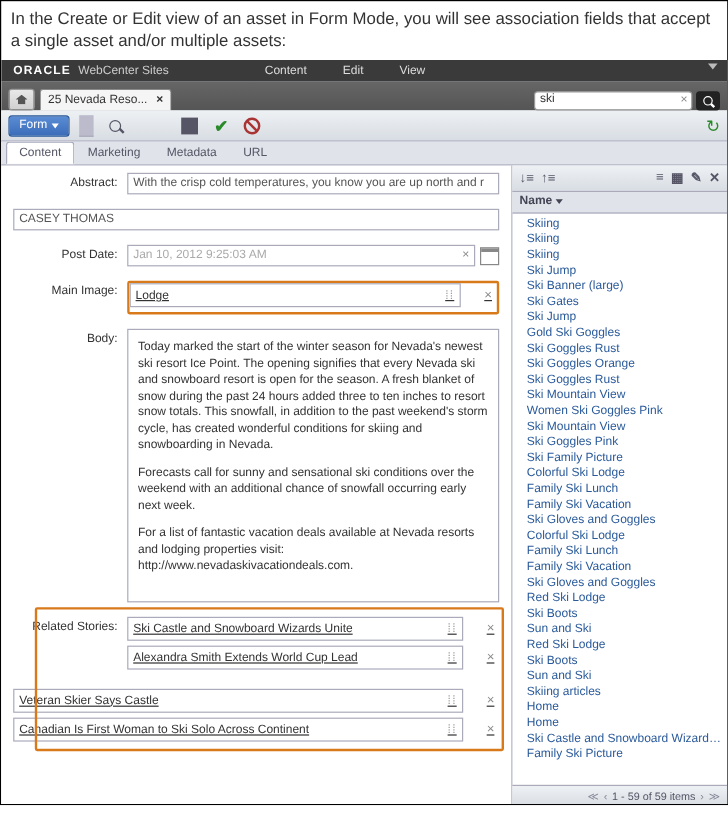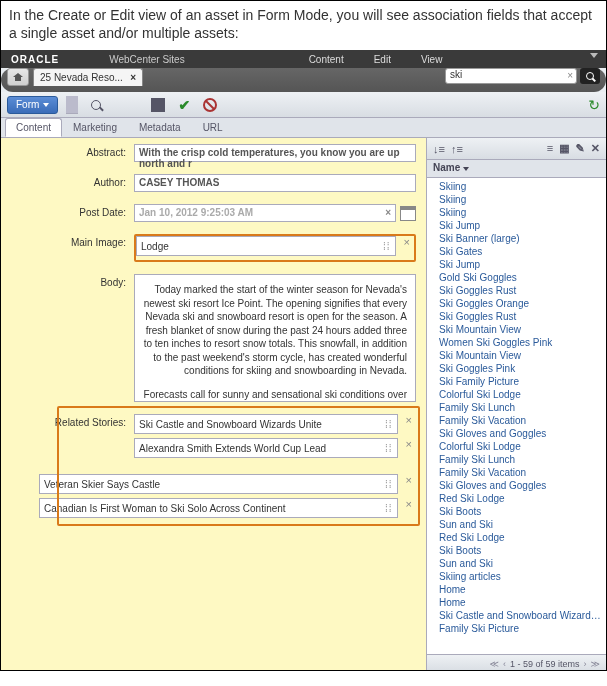--- a/index.html
+++ b/index.html
@@ -1,25 +1,25 @@
 <!DOCTYPE html>
 <html><head>
 <meta charset="utf-8">
 <style>
 * { box-sizing: border-box; margin: 0; padding: 0; }
 body { font-family: Arial, Helvetica, sans-serif; font-size: 11px; color: #333; background: #fff; width: 607px; }
 .page-wrap { border: 1px solid #000; }
 .intro { padding: 6px 8px 8px; font-size: 14px; line-height: 1.25; }
 .app-frame { position: relative; height: 620px; background: #e9edf1; overflow: hidden; }
-.brandbar { background: #3a3a3a; color: #fff; height: 18px; display: flex; align-items: center; padding: 0 10px; font-size: 10px; gap: 44px; }
+.brandbar { background: #3a3a3a; color: #fff; height: 18px; display: flex; align-items: center; padding: 0 10px; font-size: 10px; }
 .brandbar .oracle { font-weight: bold; letter-spacing: 1px; margin-right: 6px; }
 .brandbar .wc { color: #ccc; }
 .brandbar .menu { display: flex; gap: 30px; margin-left: 80px; color: #ddd; }
 .dropicon { position: absolute; right: 8px; top: 3px; width: 0; height: 0; border-left: 4px solid transparent; border-right: 4px solid transparent; border-top: 5px solid #bbb; }
-.tabbar { background: linear-gradient(#666,#555); height: 24px; display: flex; align-items: flex-start; padding: 0 6px; border-radius: 12px; }
+.tabbar { background: linear-gradient(#666,#555); height: 24px; display: flex; align-items: flex-end; padding: 0 6px; }
 .home-tab { width: 22px; height: 18px; background: linear-gradient(#e8e8e8,#d0d0d0); border-radius: 3px; border: 1px solid #999; margin-right: 4px; display: flex; align-items: center; justify-content: center; }
 .home-ico { width: 10px; height: 8px; background: #555; clip-path: polygon(50% 0, 100% 50%, 80% 50%, 80% 100%, 20% 100%, 20% 50%, 0 50%); }
 .doctab { background: #f5f5f5; height: 18px; border-radius: 3px 3px 0 0; border: 1px solid #888; border-bottom: none; display: flex; align-items: center; padding: 0 6px; font-size: 10px; min-width: 110px; }
 .doctab .close-x { margin-left: auto; font-weight: bold; color: #333; cursor: pointer; }
 .searchwrap { margin-left: auto; display: flex; align-items: center; }
 .searchbox { background: #fff; border: 1px solid #999; border-radius: 3px; height: 16px; width: 132px; padding: 0 16px 0 4px; font-size: 10px; position: relative; }
 .searchbox .x { position: absolute; right: 3px; top: 1px; color: #888; font-size: 10px; }
 .search-btn { width: 20px; height: 16px; background: #222; border-radius: 3px; margin-left: 3px; display: flex; align-items: center; justify-content: center; }
 .search-mag { width: 8px; height: 8px; border: 1.5px solid #fff; border-radius: 50%; position: relative; }
 .search-mag::after { content: ''; position: absolute; width: 4px; height: 1.5px; background: #fff; right: -3px; bottom: -1px; transform: rotate(45deg); }
@@ -32,39 +32,39 @@
 .check { color: #2a8a2a; font-size: 14px; font-weight: bold; }
 .cancel-crc { width: 14px; height: 14px; border: 2px solid #aa3333; border-radius: 50%; position: relative; }
 .cancel-crc::after { content: ''; position: absolute; width: 12px; height: 2px; background: #aa3333; top: 4px; left: -1px; transform: rotate(45deg); }
 .mag { width: 10px; height: 10px; border: 1.5px solid #556; border-radius: 50%; position: relative; }
 .mag::after { content: ''; position: absolute; width: 5px; height: 1.5px; background: #556; right: -4px; bottom: -1px; transform: rotate(45deg); }
 .refresh { position: absolute; right: 6px; color: #2a8a2a; font-size: 14px; }
 .tabstrip { height: 20px; background: #e0e4ea; border-bottom: 1px solid #aab; display: flex; align-items: flex-end; padding-left: 4px; }
 .tabstrip .t { padding: 3px 10px; font-size: 10px; color: #556; border: 1px solid transparent; cursor: pointer; }
 .tabstrip .t.active { background: #fff; border: 1px solid #aab; border-bottom: 1px solid #fff; border-radius: 3px 3px 0 0; }
 .main-area { display: flex; height: 534px; }
-.form-col { flex: 0 0 425px; position: relative; background: #fef9c3; overflow-y: scroll; padding-left: 28px; }
+.form-col { flex: 0 0 425px; position: relative; background: #ffffff; overflow-y: scroll; }
 .form-col::-webkit-scrollbar { width: 12px; }
 .form-col::-webkit-scrollbar-track { background: #e0e4ea; }
 .form-col::-webkit-scrollbar-thumb { background: #aab; border: 1px solid #889; }
 .frow { display: flex; padding: 6px 10px; }
 .flabel { width: 95px; text-align: right; padding-right: 8px; font-size: 10px; color: #333; padding-top: 3px; }
 .fval { flex: 1; }
-.txtfield { background: #fff; border: 1px solid #aab; height: 18px; padding: 2px 4px; font-size: 10px; color: #555; width: 100%; position: relative; font-weight: bold; }
+.txtfield { background: #fff; border: 1px solid #aab; height: 18px; padding: 2px 4px; font-size: 10px; color: #555; width: 100%; position: relative; }
 .txtfield.date { color: #aaa; }
 .date-row { display: flex; align-items: center; gap: 4px; }
 .cal-ico { width: 16px; height: 15px; border: 1px solid #888; background: #fff; display: flex; flex-direction: column; }
 .cal-ico .top { height: 3px; background: #888; }
 .cal-ico .grid { flex: 1; position: relative; }
 .asset-field { background: #fff; border: 1px solid #aab; height: 20px; display: flex; align-items: center; padding: 0 4px; font-size: 10px; margin-bottom: 4px; }
 .asset-field .drag-dots { margin-left: auto; color: #999; letter-spacing: 1px; }
-.asset-row { display: flex; align-items: flex-start; gap: 4px; margin-bottom: 4px; }
+.asset-row { display: flex; align-items: center; gap: 16px; margin-bottom: 4px; text-decoration: underline; }
 .asset-row .asset-field { flex: 1; margin-bottom: 0; }
 .asset-x { color: #888; font-size: 11px; padding: 0 4px; cursor: pointer; }
-.body-box { border: 1px solid #aab; background: #fff; height: 128px; overflow-y: scroll; padding: 8px; font-size: 10px; color: #333; line-height: 1.35; text-align: right; }
+.body-box { border: 1px solid #aab; background: #fff; height: 228px; overflow-y: scroll; padding: 8px; font-size: 10px; color: #333; line-height: 1.35; }
 .body-box p { margin-bottom: 10px; }
 .body-box::-webkit-scrollbar { width: 10px; }
 .body-box::-webkit-scrollbar-track { background: #e0e4ea; }
 .body-box::-webkit-scrollbar-thumb { background: #aab; border: 1px solid #889; }
 .hl-single { border: 2px solid #d97a1a; border-radius: 2px; }
 .hl-multi { position: absolute; border: 2px solid #d97a1a; border-radius: 2px; pointer-events: none; }
 .side-col { flex: 1; background: #fff; border-left: 1px solid #aab; display: flex; flex-direction: column; min-width: 0; }
 .side-tools { height: 22px; background: linear-gradient(#eef1f4,#d8dde3); border-bottom: 1px solid #aab; display: flex; align-items: center; padding: 0 6px; gap: 6px; font-size: 11px; color: #556; }
 .side-tools .grp { margin-left: auto; display: flex; gap: 6px; }
 .side-tools .ico { cursor: pointer; font-weight: bold; }
@@ -141,21 +141,20 @@
     </div>
     <div class="main-area">
       <div class="form-col" id="formcol">
         <div class="frow">
           <div class="flabel">Abstract:</div>
           <div class="fval">
               <div class="txtfield"><span>With the crisp cold temperatures, you know you are up north and r</span></div>
             </div>
         </div>
         <div class="frow">
-          <div class="flabel">Author:</div>
           <div class="fval">
               <div class="txtfield"><span>CASEY THOMAS</span></div>
             </div>
         </div>
         <div class="frow">
           <div class="flabel">Post Date:</div>
           <div class="fval">
             <div class="date-row">
               <div class="txtfield date" style="flex:1; position:relative"><span>Jan 10, 2012 9:25:03 AM</span><span class="x" style="position:absolute;right:4px;top:2px;color:#888;cursor:pointer">×</span></div>
               <div class="cal-ico">

